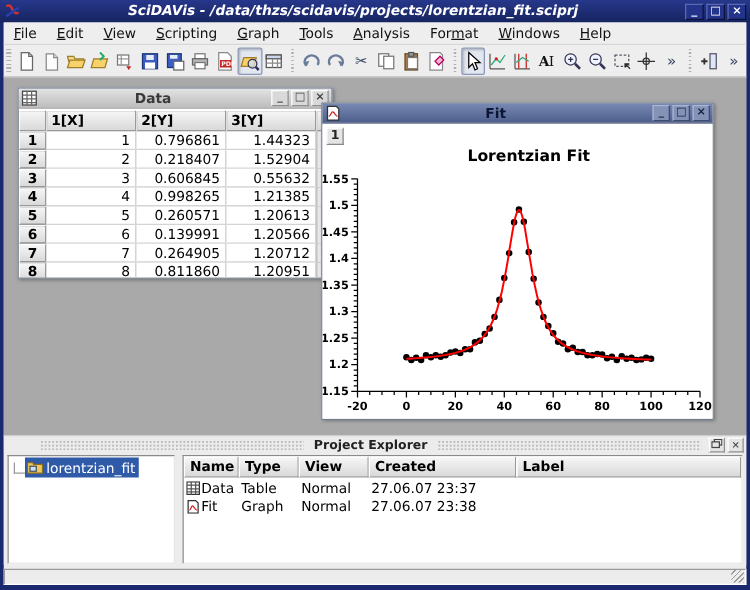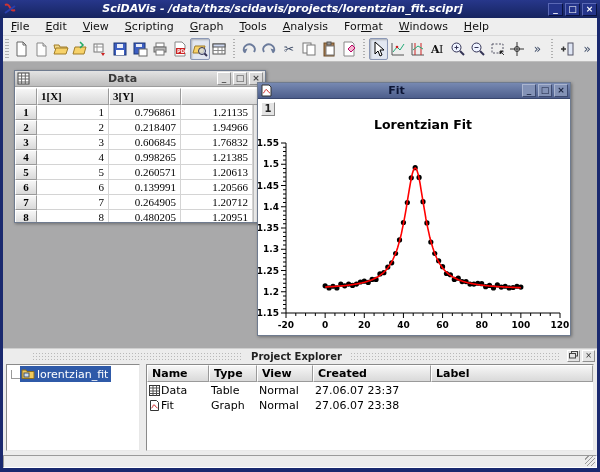--- a/index.html
+++ b/index.html
@@ -56,21 +56,21 @@
   #data-title .cw-text { color:#3a3a3a; }
   .gray-btn { background:#d9d9d9; border:1px solid; border-color:#ffffff #8f8f8f #8f8f8f #ffffff; color:#444; }
 
   #fit-window { left:254px; top:20px; width:314px; height:254px; z-index:2; }
   #fit-title { background:linear-gradient(180deg,#7789b2,#4d5e8c); border-bottom:1px solid #39476e; }
   #fit-title .cw-text { color:#0c1535; }
   .blue-btn { background:#8392b6; border:1px solid; border-color:#aab5d0 #3d4a70 #3d4a70 #aab5d0; color:#18223f; }
 
   
   #data-table { position:absolute; left:0; top:16px; right:0; bottom:0; background:#737373;
-    border-top:1px solid #fff; overflow:hidden; display:flex; flex-direction:column; font-size:11px;font-family:Liberation Serif, serif; }
+    border-top:1px solid #fff; overflow:hidden; display:flex; flex-direction:column; font-size:11px; }
   .t-row { display:flex; height:15px; flex:0 0 auto; }
   .t-row.head { height:17px; }
   .hcell { background:linear-gradient(180deg,#f6f6f6,#d9d9d9); border:1px solid; border-color:#ffffff #9a9a9a #9a9a9a #ffffff;
     font-weight:bold; padding:1px 3px; overflow:hidden; white-space:nowrap; }
   .corner { width:22px; flex:0 0 auto; }
   .colh { width:72px; flex:0 0 auto; }
   .rowh { width:22px; flex:0 0 auto; text-align:center; font-weight:bold;
     background:linear-gradient(180deg,#f6f6f6,#d9d9d9); border:1px solid; border-color:#ffffff #9a9a9a #9a9a9a #ffffff; }
   .cell { width:72px; flex:0 0 auto; text-align:right; padding:1px 4px 0 0; background:#fff;
     border-right:1px solid #d4d4d4; border-bottom:1px solid #d4d4d4; overflow:hidden; }
@@ -100,21 +100,21 @@
   .tree-sel { display:flex; align-items:center; background:#2f5aa8; color:#fff; padding:0 3px 0 1px; height:16px; }
   .tree-sel svg { margin-right:2px; }
 
   #explorer-panel { position:absolute; left:143px; top:15px; width:448px; height:87px; background:#fff;
     border:1px solid; border-color:#8a8a8a #e8e8e8 #e8e8e8 #8a8a8a; overflow:hidden; font-size:11px; }
   .ex-row { display:flex; height:15px; }
   .ex-row.head { height:17px; }
   .ex-h { background:linear-gradient(180deg,#f6f6f6,#d9d9d9); border:1px solid; border-color:#fff #9a9a9a #9a9a9a #fff;
     font-weight:bold; padding:1px 4px; white-space:nowrap; overflow:hidden; }
   .ex-c { padding:1px 4px 0 2px; white-space:nowrap; overflow:hidden; display:flex; align-items:center; }
-  .w-name{width:62px;flex:0 0 auto;} .w-type{width:48px;flex:0 0 auto;} .w-view{width:56px;flex:0 0 auto;}
+  .w-name{width:44px;flex:0 0 auto;} .w-type{width:48px;flex:0 0 auto;} .w-view{width:56px;flex:0 0 auto;}
   .w-created{width:118px;flex:0 0 auto;} .w-label{flex:1;}
   .ex-c svg { margin-right:1px; flex:0 0 auto; }
 
   
   #statusbar { position:absolute; left:0; top:437px; width:594px; height:13px; background:#ececec;
     border:1px solid; border-color:#9a9a9a #ffffff #ffffff #9a9a9a; }
   #grip { position:absolute; right:1px; bottom:1px; width:10px; height:10px;
     background:repeating-linear-gradient(135deg, transparent 0 2px, #9a9a9a 2px 3px); }
 </style>
 </head>
@@ -344,42 +344,43 @@
             </svg>
           <div class="cw-text">Data</div>
           <div class="cw-btn gray-btn">_</div>
           <div class="cw-btn gray-btn">□</div>
           <div class="cw-btn gray-btn">×</div>
         </div>
         <div id="data-table">
             <div class="t-row head">
               <div class="hcell corner"></div>
               <div class="hcell colh">1[X]</div>
+              <div class="hcell colh">2[Y]</div>
               <div class="hcell colh">3[Y]</div>
               <div class="hcell" style="flex: 1 1 0%;"></div>
             </div>
             <div class="t-row">
               <div class="rowh">1</div>
               <div class="cell">1</div>
               <div class="cell">0.796861</div>
-              <div class="cell">1.21135</div>
+              <div class="cell">1.44323</div>
               <div class="vscroll"></div>
             </div>
             <div class="t-row">
               <div class="rowh">2</div>
               <div class="cell">2</div>
               <div class="cell">0.218407</div>
-              <div class="cell">1.94966</div>
+              <div class="cell">1.52904</div>
               <div class="vscroll"></div>
             </div>
             <div class="t-row">
               <div class="rowh">3</div>
               <div class="cell">3</div>
               <div class="cell">0.606845</div>
-              <div class="cell">1.76832</div>
+              <div class="cell">0.55632</div>
               <div class="vscroll"></div>
             </div>
             <div class="t-row">
               <div class="rowh">4</div>
               <div class="cell">4</div>
               <div class="cell">0.998265</div>
               <div class="cell">1.21385</div>
               <div class="vscroll"></div>
             </div>
             <div class="t-row">
@@ -399,21 +400,21 @@
             <div class="t-row">
               <div class="rowh">7</div>
               <div class="cell">7</div>
               <div class="cell">0.264905</div>
               <div class="cell">1.20712</div>
               <div class="vscroll"></div>
             </div>
             <div class="t-row">
               <div class="rowh">8</div>
               <div class="cell">8</div>
-              <div class="cell">0.480205</div>
+              <div class="cell">0.811860</div>
               <div class="cell">1.20951</div>
               <div class="vscroll"></div>
             </div>
           </div>
       </div>
 
       <div class="child-win" id="fit-window">
         <div class="cw-title" id="fit-title">
           <svg class="cw-ico" viewBox="0 0 13 13">
               <path d="M2 1 h7 l2 2 v9 H2 z" fill="#fff" stroke="#333"></path>

